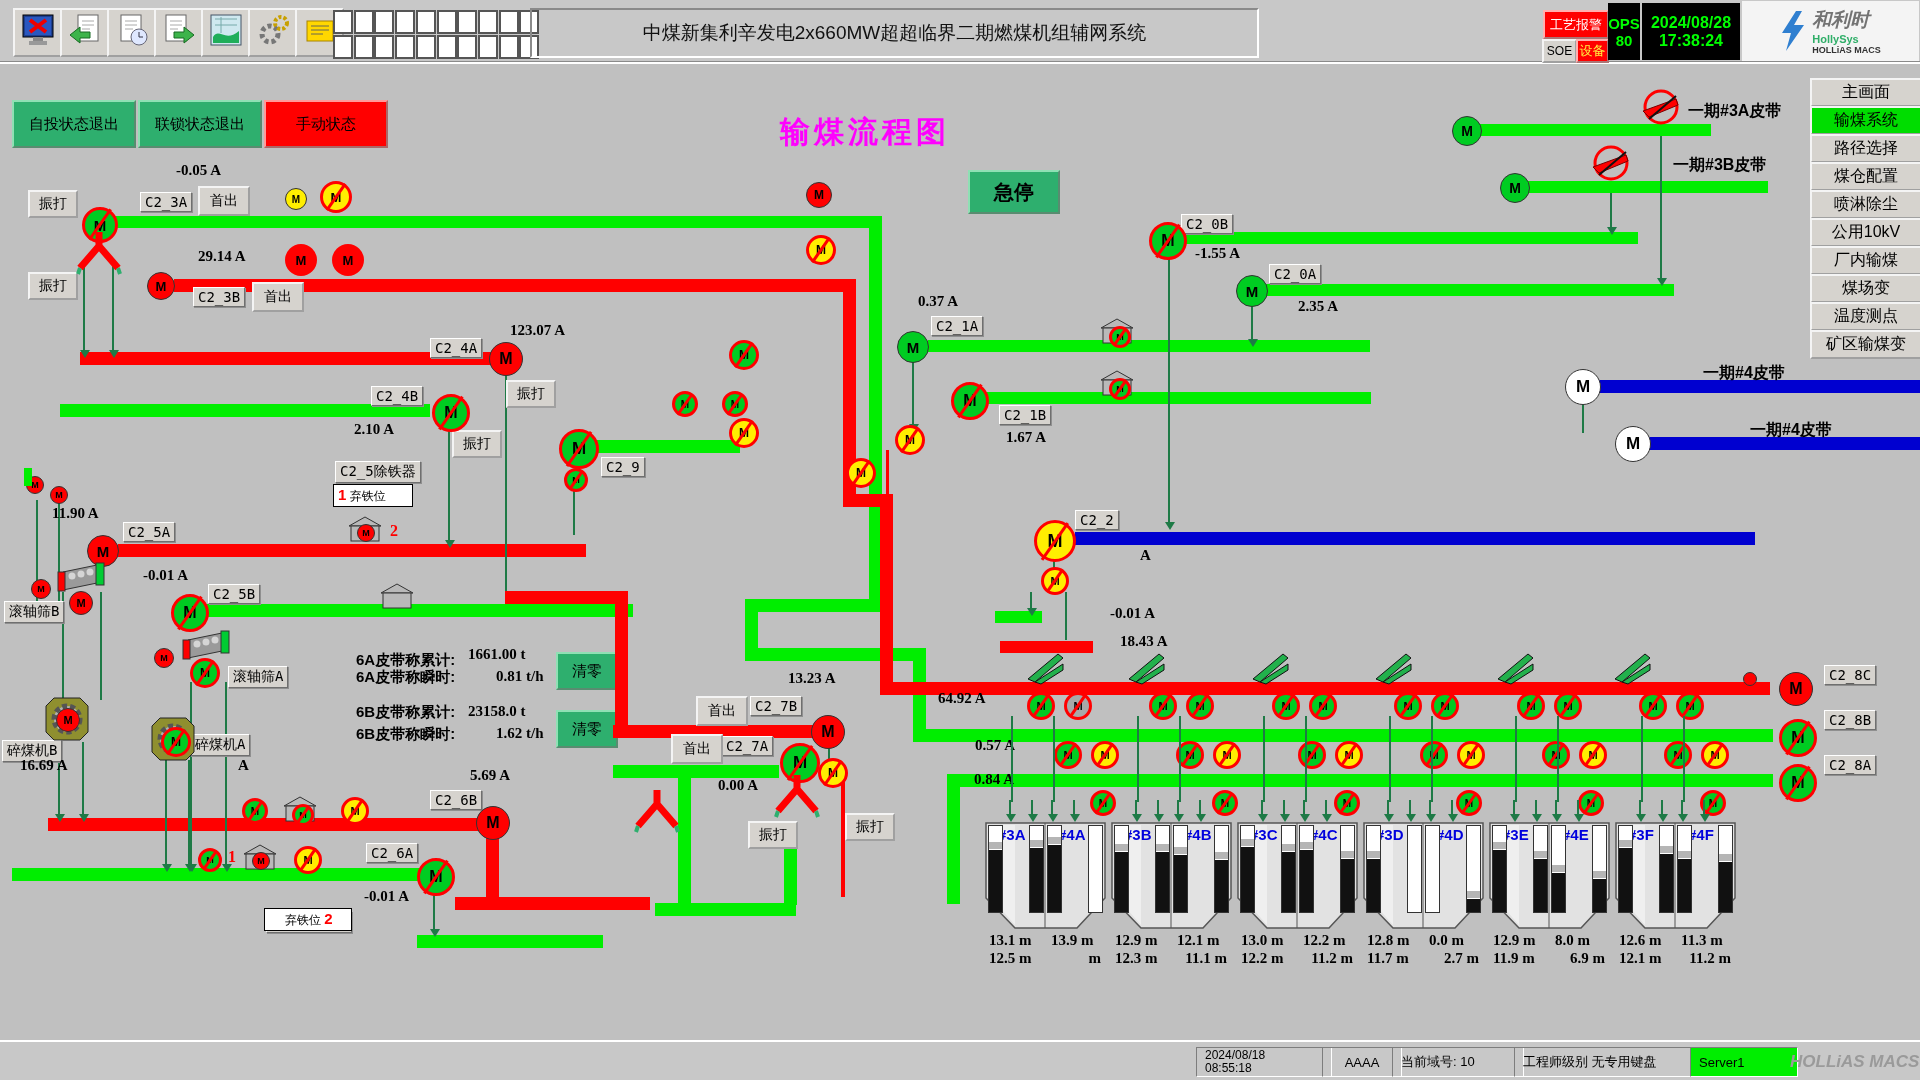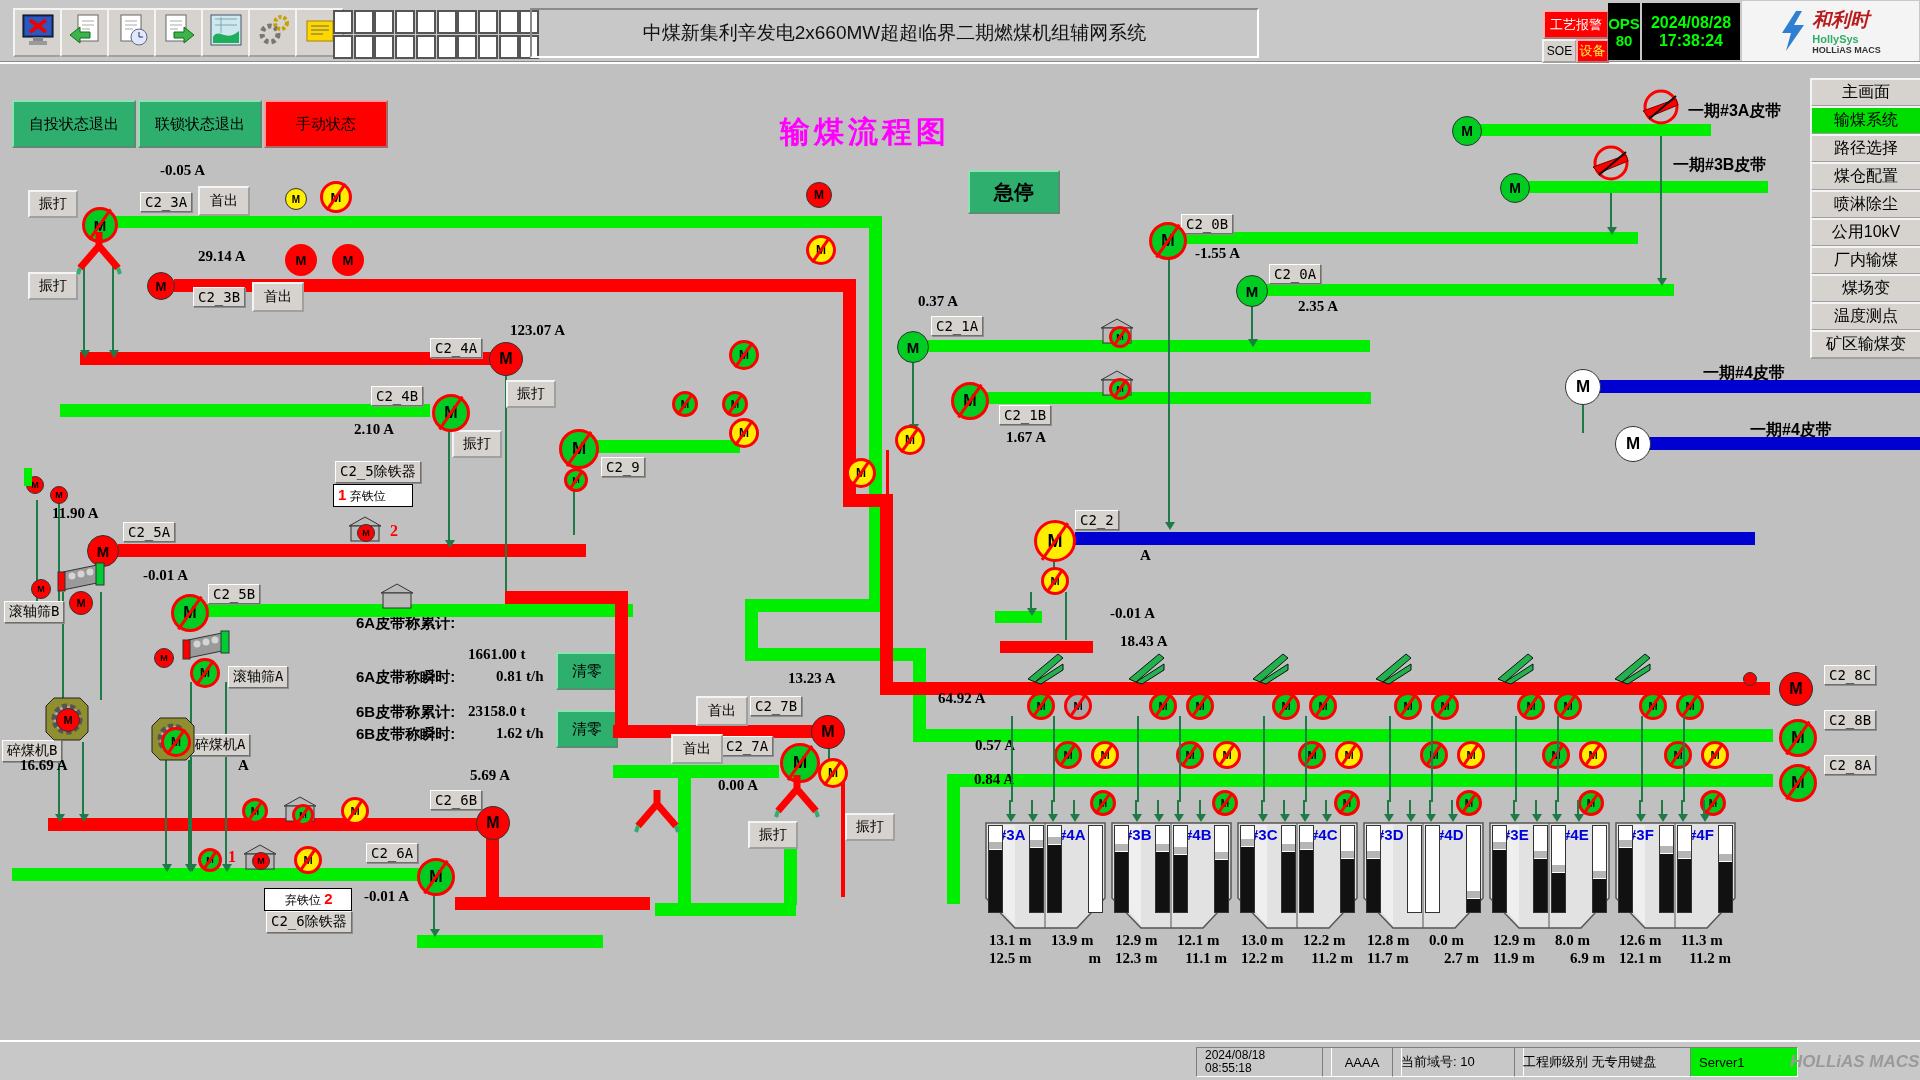--- a/index.html
+++ b/index.html
@@ -130,21 +130,21 @@
   </div>
   <div class="blackpanel" style="left:1642px;top:3px;width:98px;height:57px;font-size:16px">
     <span>2024/08/28</span>
     <span>17:38:24</span>
   </div>
   <div id="logo">
     <svg width="26" height="40">
         <polygon points="16,0 2,22 11,22 6,40 24,14 14,14 22,0" fill="#2f7fd0"></polygon>
       </svg>
     <div>
-      <div style="font:italic bold 19px 'Liberation Serif',serif;color:#b91c1c">和利时</div>
+      <div style="font:italic bold 19px 'Liberation Serif',serif;color:#737373">和利时</div>
       <div style="font:bold 11px 'Liberation Sans',sans-serif;color:#2fae68">HollySys</div>
       <div style="font:bold 9px 'Liberation Sans',sans-serif;color:#333">HOLLiAS MACS</div>
     </div>
   </div>
 </div>
 
 <div id="pagetitle">输煤流程图</div>
 <div class="greenbtn" style="left:968px;top:170px;width:88px;height:40px;font:bold 20px 'Liberation Sans',sans-serif">急停</div>
 <div id="modebtns">
     <div class="greenbtn" style="left: 12px; top: 100px; width: 120px; height: 44px; font-size: 15px;">自投状态退出</div>
@@ -158,21 +158,21 @@
     <div class="navbtn" style="top: 162px;">煤仓配置</div>
     <div class="navbtn" style="top: 190px;">喷淋除尘</div>
     <div class="navbtn" style="top: 218px;">公用10kV</div>
     <div class="navbtn" style="top: 246px;">厂内输煤</div>
     <div class="navbtn" style="top: 274px;">煤场变</div>
     <div class="navbtn" style="top: 302px;">温度测点</div>
     <div class="navbtn" style="top: 330px;">矿区输煤变</div>
   </div>
 
 <div>
-  <div class="txt" style="left:356px;top:614px;font:bold 15px 'Liberation Sans',sans-serif">6A皮带称累计:</div>
+  <div class="txt" style="left:356px;top:651px;font:bold 15px 'Liberation Sans',sans-serif">6A皮带称累计:</div>
   <div class="cur" style="left:468px;top:646px">1661.00 t</div>
   <div class="txt" style="left:356px;top:668px;font:bold 15px 'Liberation Sans',sans-serif">6A皮带称瞬时:</div>
   <div class="cur" style="left:496px;top:668px">0.81 t/h</div>
   <div class="greenbtn" style="left:556px;top:652px;width:58px;height:34px;font-size:15px">清零</div>
   <div class="txt" style="left:356px;top:703px;font:bold 15px 'Liberation Sans',sans-serif">6B皮带称累计:</div>
   <div class="cur" style="left:468px;top:703px">23158.0 t</div>
   <div class="txt" style="left:356px;top:725px;font:bold 15px 'Liberation Sans',sans-serif">6B皮带称瞬时:</div>
   <div class="cur" style="left:496px;top:725px">1.62 t/h</div>
   <div class="greenbtn" style="left:556px;top:710px;width:58px;height:34px;font-size:15px">清零</div>
 </div>
@@ -287,21 +287,21 @@
     <div class="lblbox" style="left: 999px; top: 405px;">C2_1B</div>
     <div class="lblbox" style="left: 1075px; top: 510px;">C2_2</div>
     <div class="lblbox" style="left: 4px; top: 601px;">滚轴筛B</div>
     <div class="lblbox" style="left: 228px; top: 666px;">滚轴筛A</div>
     <div class="lblbox" style="left: 2px; top: 740px;">碎煤机B</div>
     <div class="lblbox" style="left: 190px; top: 734px;">碎煤机A</div>
     <div class="txt" style="left: 1688px; top: 101px; font: bold 16px &quot;Liberation Sans&quot;, sans-serif;">一期#3A皮带</div>
     <div class="txt" style="left: 1673px; top: 155px; font: bold 16px &quot;Liberation Sans&quot;, sans-serif;">一期#3B皮带</div>
     <div class="txt" style="left: 1703px; top: 363px; font: bold 16px &quot;Liberation Sans&quot;, sans-serif;">一期#4皮带</div>
     <div class="txt" style="left: 1750px; top: 420px; font: bold 16px &quot;Liberation Sans&quot;, sans-serif;">一期#4皮带</div>
-    <div class="cur" style="left: 160px; top: 162px;">-0.05 A</div>
+    <div class="cur" style="left: 176px; top: 162px;">-0.05 A</div>
     <div class="cur" style="left: 198px; top: 248px;">29.14 A</div>
     <div class="cur" style="left: 510px; top: 322px;">123.07 A</div>
     <div class="cur" style="left: 354px; top: 421px;">2.10 A</div>
     <div class="cur" style="left: 52px; top: 505px;">11.90 A</div>
     <div class="cur" style="left: 143px; top: 567px;">-0.01 A</div>
     <div class="cur" style="left: 20px; top: 757px;">16.69 A</div>
     <div class="cur" style="left: 238px; top: 757px;">A</div>
     <div class="cur" style="left: 470px; top: 767px;">5.69 A</div>
     <div class="cur" style="left: 364px; top: 888px;">-0.01 A</div>
     <div class="cur" style="left: 788px; top: 670px;">13.23 A</div>
@@ -320,21 +320,21 @@
     <div class="b3d" style="left: 28px; top: 272px; width: 46px; height: 24px;">振打</div>
     <div class="b3d" style="left: 506px; top: 380px; width: 46px; height: 24px;">振打</div>
     <div class="b3d" style="left: 452px; top: 430px; width: 46px; height: 24px;">振打</div>
     <div class="b3d" style="left: 748px; top: 821px; width: 46px; height: 24px;">振打</div>
     <div class="b3d" style="left: 845px; top: 813px; width: 46px; height: 24px;">振打</div>
     <div class="b3d" style="left: 198px; top: 186px; width: 48px; height: 26px;">首出</div>
     <div class="b3d" style="left: 252px; top: 282px; width: 48px; height: 26px;">首出</div>
     <div class="b3d" style="left: 696px; top: 696px; width: 48px; height: 26px;">首出</div>
     <div class="b3d" style="left: 671px; top: 734px; width: 48px; height: 26px;">首出</div>
     <div class="whitebox" style="left: 333px; top: 484px; width: 70px;"><b style="color:#ff0000;font-size:15px">1</b> <span>弃铁位</span></div>
-    <div class="whitebox" style="left: 264px; top: 888px; width: 62px; padding-left: 20px;"><span>弃铁位</span> <b style="color:#ff0000;font-size:15px">2</b></div>
+    <div class="whitebox" style="left: 264px; top: 908px; width: 62px; padding-left: 20px;"><span>弃铁位</span> <b style="color:#ff0000;font-size:15px">2</b></div>
     <div class="txt" style="left: 228px; top: 848px; font: bold 16px &quot;Liberation Serif&quot;, serif; color: rgb(255, 0, 0);">1</div>
     <div class="txt" style="left: 390px; top: 522px; font: bold 16px &quot;Liberation Serif&quot;, serif; color: rgb(255, 0, 0);">2</div>
     <div class="motor" style="left: 82px; top: 207px; width: 30px; height: 30px; background: rgb(0, 204, 34); font-size: 15px; border: 3px solid rgb(255, 0, 0);">
       <span>M</span>
       <i class="sl"></i>
     </div>
     <div class="motor" style="left: 285px; top: 188px; width: 20px; height: 20px; background: rgb(255, 238, 0); font-size: 10px; border: 1px solid rgb(51, 51, 51);">
       <span>M</span>
     </div>
     <div class="motor" style="left: 320px; top: 181px; width: 26px; height: 26px; background: rgb(255, 238, 0); font-size: 13px; border: 3px solid rgb(255, 0, 0);">

